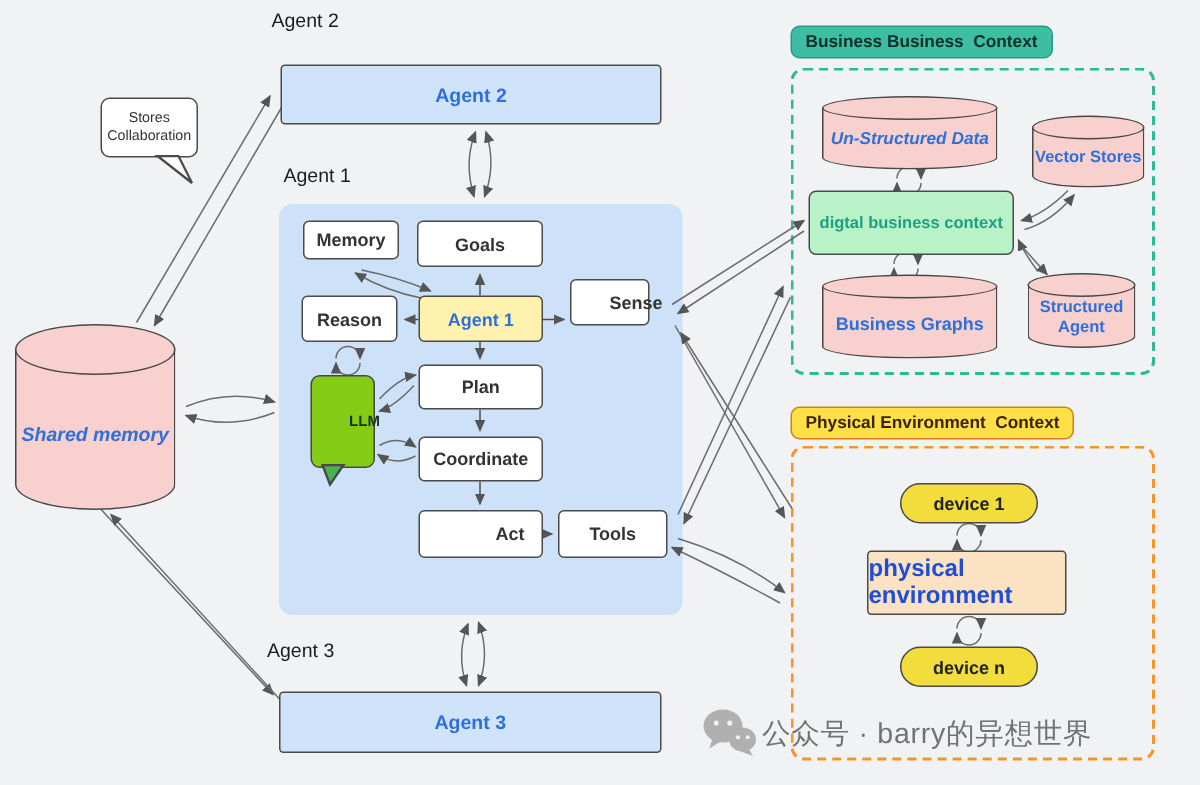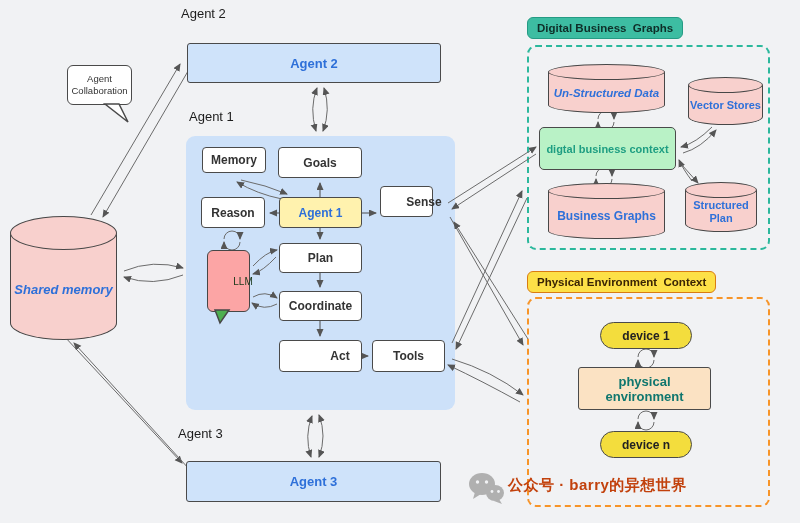--- a/index.html
+++ b/index.html
@@ -19,32 +19,32 @@
   .ctx-title{display:inline-block;font-weight:bold;font-size:11.5px;white-space:pre;
        padding:4px 9px;border-radius:6px;}
   .title-teal{background:#3dbda2;border:1px solid #259b84;color:#0e2e28;}
   .title-orange{background:#fde047;border:1px solid #d97c12;color:#3a2404;}
   .cyl .cyl-body{position:absolute;left:0;right:0;bottom:0;background:#f8d0cd;
        border:1.5px solid #474747;border-top:none;box-sizing:border-box;}
   .cyl .cyl-top{position:absolute;left:0;right:0;top:0;background:#f8d0cd;
        border:1.5px solid #474747;border-radius:50%;box-sizing:border-box;}
   .cyl .cyl-lbl{position:absolute;left:2px;right:2px;display:flex;align-items:center;
        justify-content:center;text-align:center;color:#2e70d9;font-weight:bold;line-height:1.15;}
-  .llm{background:#fca5a5;border:1.5px solid #474747;border-radius:6px;display:flex;
-       align-items:center;justify-content:center;font-weight:normal;font-size:10px;color:#173517;padding-left:29px;}
+  .llm{background:#84cc16;border:1.5px solid #474747;border-radius:6px;display:flex;
+       align-items:center;justify-content:center;font-weight:bold;font-size:10px;color:#173517;padding-left:29px;}
   .bubble{background:#fff;border:1.5px solid #4a4a4a;border-radius:6px;display:flex;
        align-items:center;justify-content:center;text-align:center;font-size:9.5px;
        color:#333;line-height:1.25;}
   .pill{background:#f3dd3d;border:1.5px solid #4a4a4a;border-radius:14px;display:flex;
        align-items:center;justify-content:center;font-weight:bold;font-size:12px;color:#222;}
   .env{background:#fbe2c3;border:1.5px solid #4a4a4a;border-radius:3px;display:flex;
-       align-items:center;justify-content:center;font-weight:bold;font-size:13px;color:#0f766e;text-align:center;}
+       align-items:center;justify-content:center;font-weight:bold;font-size:16px;color:#1d4ed8;}
   .green-ctx{background:#b9f2c6;border:1.5px solid #4a4a4a;border-radius:5px;display:flex;
        align-items:center;justify-content:center;font-weight:bold;font-size:11px;color:#1e9e82;}
-  .watermark{font-size:15px;color:#c2410c;font-weight:700;white-space:pre;letter-spacing:.5px;}
+  .watermark{font-size:19px;color:#737373;font-weight:400;white-space:pre;letter-spacing:.5px;}
   svg.overlay{position:absolute;left:0;top:0;pointer-events:none;}
   .tail{position:absolute;overflow:visible;}
 </style>
 </head>
 <body>
 
 <div id="canvas">
 
   <div class="abs sec-label" style="left:181px;top:6px;">Agent 2</div>
   <div class="abs sec-label" style="left:189px;top:109px;">Agent 1</div>
@@ -166,21 +166,21 @@
       <g>
         <path d="M 638,419 A 8,8 0 0 1 654,419" marker-end="url(#ah)"></path>
         <path d="M 654,422 A 8,8 0 0 1 638,422" marker-end="url(#ah)"></path>
       </g>
     </g>
   </svg>
 
   <div class="abs agent-wide" style="left:187px;top:43px;width:254px;height:40px;">Agent 2</div>
   <div class="abs agent-wide" style="left:186px;top:461px;width:255px;height:41px;">Agent 3</div>
 
-  <div class="abs bubble" style="left:67px;top:65px;width:65px;height:40px;">Agent Collaboration</div>
+  <div class="abs bubble" style="left:67px;top:65px;width:65px;height:40px;">Stores Collaboration</div>
   <svg class="abs tail" style="left:103px;top:103px;" width="30" height="22">
     <polygon points="2,1 16,1 25,19" fill="#ffffff" stroke="#4a4a4a" stroke-width="1.5"></polygon>
   </svg>
 
   <div class="abs cyl" style="left:10px;top:216px;width:107px;height:124px;font-style:italic;">
     <div class="cyl-body" style="top:17px;border-radius:0 0 50% 50% / 0 0 17px 17px;"></div>
     <div class="cyl-top" style="height:34px;"></div>
     <div class="cyl-lbl" style="top:34px;bottom:10px;font-size:13px;">Shared memory</div>
   </div>
 
@@ -192,21 +192,21 @@
   <div class="abs box" style="left:279px;top:243px;width:83px;height:30px;">Plan</div>
   <div class="abs box" style="left:279px;top:291px;width:83px;height:30px;">Coordinate</div>
   <div class="abs box" style="left:279px;top:340px;width:83px;height:32px;padding-left:39px;">Act</div>
   <div class="abs box" style="left:372px;top:340px;width:73px;height:32px;">Tools</div>
 
   <div class="abs llm" style="left:207px;top:250px;width:43px;height:62px;">LLM</div>
   <svg class="abs tail" style="left:213px;top:310px;" width="22" height="16">
     <polygon points="2,0 16,0 7,13" fill="#4caf50" stroke="#474747" stroke-width="1.5"></polygon>
   </svg>
 
-  <div class="abs ctx-title title-teal" style="left:527px;top:17px;">Digital Business  Graphs</div>
+  <div class="abs ctx-title title-teal" style="left:527px;top:17px;">Business Business  Context</div>
 
   <div class="abs cyl" style="left:548px;top:64px;width:117px;height:49px;font-style:italic;">
     <div class="cyl-body" style="top:8px;border-radius:0 0 50% 50% / 0 0 8px 8px;"></div>
     <div class="cyl-top" style="height:16px;"></div>
     <div class="cyl-lbl" style="top:14px;bottom:4px;font-size:11.5px;">Un-Structured Data</div>
   </div>
 
   <div class="abs cyl" style="left:688px;top:77px;width:75px;height:48px;">
     <div class="cyl-body" style="top:8px;border-radius:0 0 50% 50% / 0 0 8px 8px;"></div>
     <div class="cyl-top" style="height:16px;"></div>
@@ -217,21 +217,21 @@
 
   <div class="abs cyl" style="left:548px;top:183px;width:117px;height:56px;">
     <div class="cyl-body" style="top:8px;border-radius:0 0 50% 50% / 0 0 8px 8px;"></div>
     <div class="cyl-top" style="height:16px;"></div>
     <div class="cyl-lbl" style="top:16px;bottom:5px;font-size:12px;">Business Graphs</div>
   </div>
 
   <div class="abs cyl" style="left:685px;top:182px;width:72px;height:50px;">
     <div class="cyl-body" style="top:8px;border-radius:0 0 50% 50% / 0 0 8px 8px;"></div>
     <div class="cyl-top" style="height:16px;"></div>
-    <div class="cyl-lbl" style="top:12px;bottom:3px;font-size:11px;">Structured Plan</div>
+    <div class="cyl-lbl" style="top:12px;bottom:3px;font-size:11px;">Structured Agent</div>
   </div>
 
   <div class="abs ctx-title title-orange" style="left:527px;top:271px;">Physical Environment  Context</div>
 
   <div class="abs pill" style="left:600px;top:322px;width:92px;height:27px;">device 1</div>
   <div class="abs env" style="left:578px;top:367px;width:133px;height:43px;">physical environment</div>
   <div class="abs pill" style="left:600px;top:431px;width:92px;height:27px;">device n</div>
 
   <svg class="abs" style="left:468px;top:472px;" width="38" height="32">
     <g fill="#b0b0b0">

